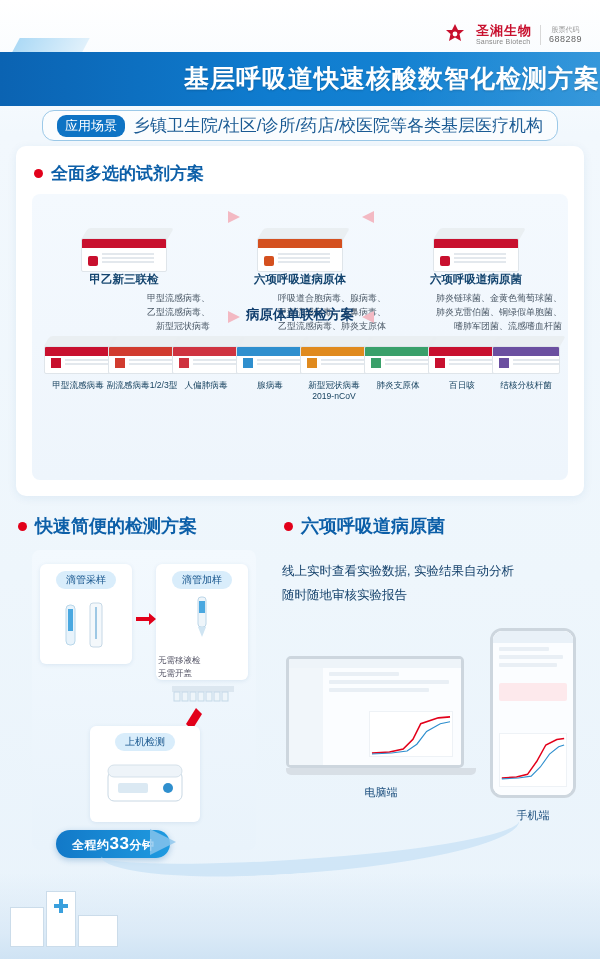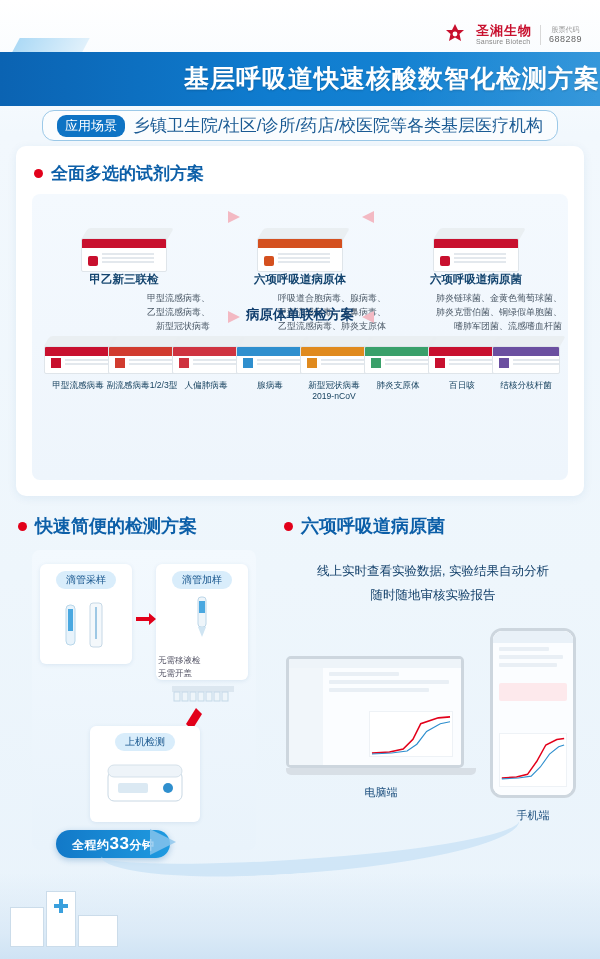--- a/index.html
+++ b/index.html
@@ -163,21 +163,21 @@
   .time-badge {
     position: absolute; left: 40px; top: 322px;
     background: linear-gradient(90deg,#1279c8,#1f9ae0);
     color: #fff; border-radius: 14px; padding: 4px 16px;
     font-size: 12px; font-weight: bold; letter-spacing: .5px;
     box-shadow: 0 2px 6px rgba(20,100,170,.3);
   }
   .time-badge .num { font-size: 17px; }
 
   .report-text {
-    position: absolute; left: 0; top: 52px; width: 302px; text-align: center;
+    position: absolute; left: 0; top: 52px; width: 302px; text-align: left;
     font-size: 12.5px; color: #14416b; line-height: 1.9;
   }
   .laptop { position: absolute; left: 4px; top: 148px; width: 190px; }
   .laptop-screen {
     width: 178px; height: 112px; background: #fff; border: 3px solid #cdd6de;
     border-radius: 5px; overflow: hidden; position: relative;
   }
   .laptop-base {
     width: 190px; height: 7px; background: #d8dfe6; border-radius: 0 0 5px 5px;
   }

